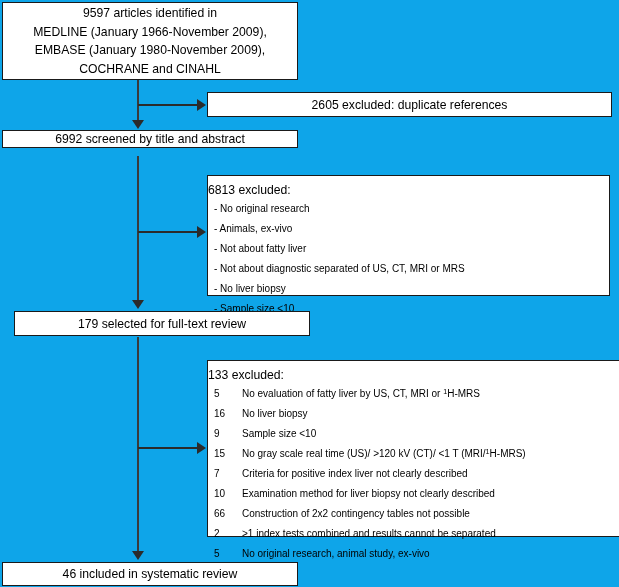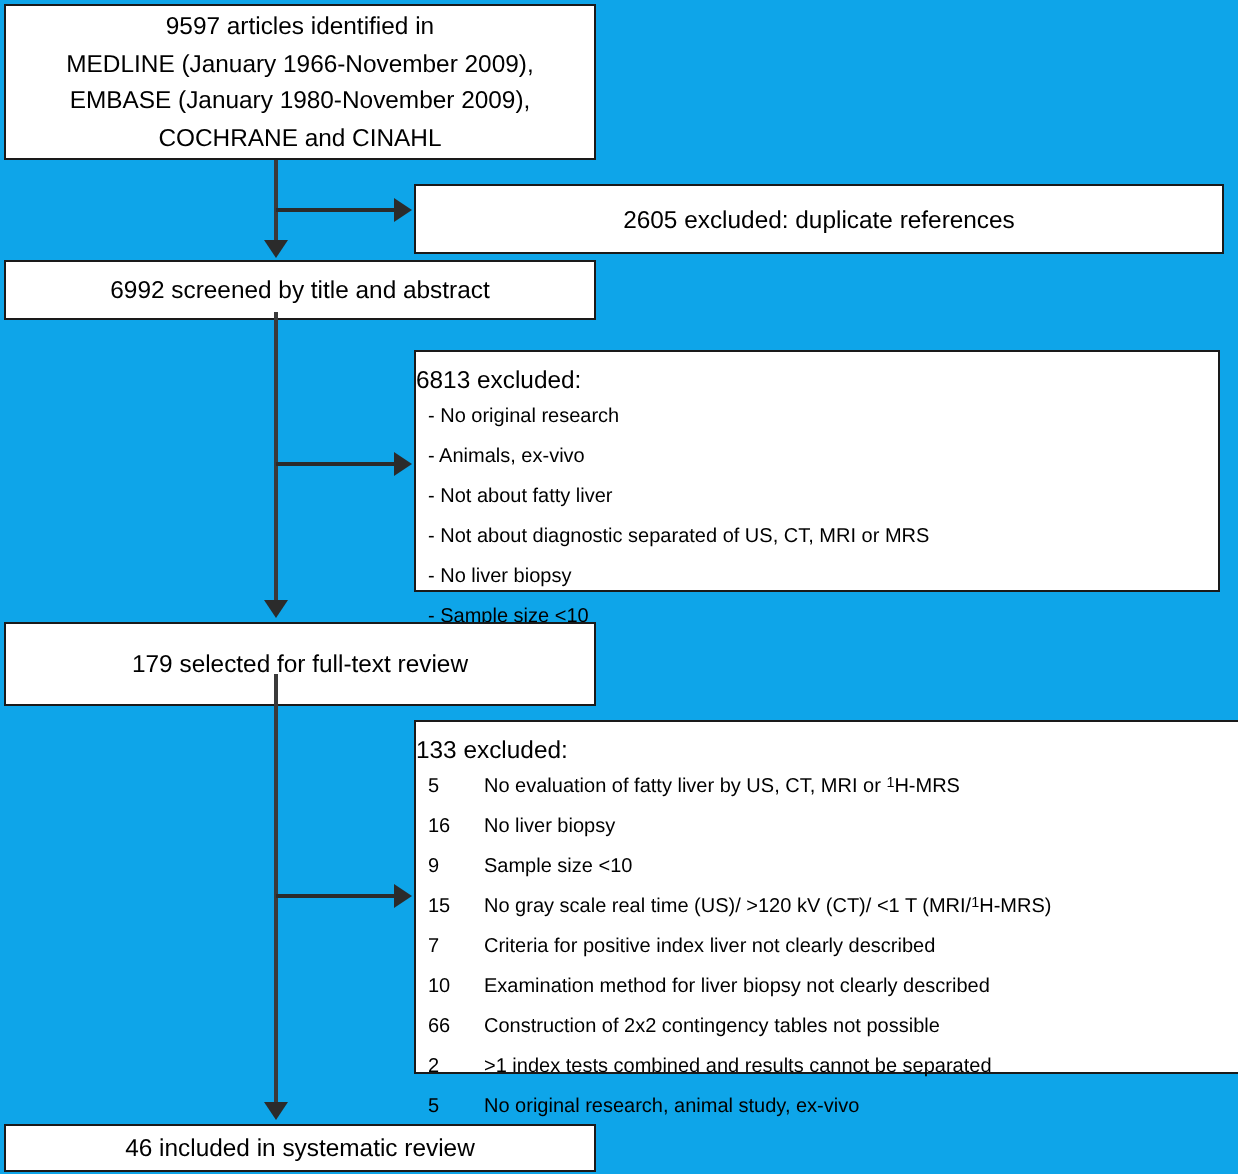--- a/index.html
+++ b/index.html
@@ -111,25 +111,25 @@
 EMBASE (January 1980-November 2009),
 COCHRANE and CINAHL</span>
   </div>
 
   <div class="vline" style="left:137px; top:80px; height:43px;"></div>
   <div class="arrow-down" style="left:132px; top:120px;"></div>
 
   <div class="hline" style="left:138px; top:104px; width:62px;"></div>
   <div class="arrow-right" style="left:197px; top:99px;"></div>
 
-  <div class="box box-center" style="left:207px; top:92px; width:405px; height:35px;">
+  <div class="box box-center" style="left:207px; top:92px; width:405px; height:25px;">
     <span>2605 excluded: duplicate references</span>
   </div>
 
-  <div class="box box-center" style="left:2px; top:130px; width:296px; height:30px;">
+  <div class="box box-center" style="left:2px; top:130px; width:296px; height:18px;">
     <span>6992 screened by title and abstract</span>
   </div>
 
   <div class="vline" style="left:137px; top:156px; height:148px;"></div>
   <div class="arrow-down" style="left:132px; top:300px;"></div>
 
   <div class="hline" style="left:138px; top:231px; width:62px;"></div>
   <div class="arrow-right" style="left:197px; top:226px;"></div>
 
   <div class="box" style="left:207px; top:175px; width:403px; height:121px; padding:6px 0 0 0;">
@@ -137,21 +137,21 @@
     <ul class="excl-list dashed">
       <li>- No original research</li>
       <li>- Animals, ex-vivo</li>
       <li>- Not about fatty liver</li>
       <li>- Not about diagnostic separated of US, CT, MRI or MRS</li>
       <li>- No liver biopsy</li>
       <li>- Sample size &lt;10</li>
     </ul>
   </div>
 
-  <div class="box box-center" style="left:2px; top:311px; width:296px; height:42px;">
+  <div class="box box-center" style="left:14px; top:311px; width:296px; height:25px;">
     <span>179 selected for full-text review</span>
   </div>
 
   <div class="vline" style="left:137px; top:337px; height:218px;"></div>
   <div class="arrow-down" style="left:132px; top:551px;"></div>
 
   <div class="hline" style="left:138px; top:447px; width:62px;"></div>
   <div class="arrow-right" style="left:197px; top:442px;"></div>
 
   <div class="box" style="left:207px; top:360px; width:484px; height:177px; padding:6px 0 0 0;">

